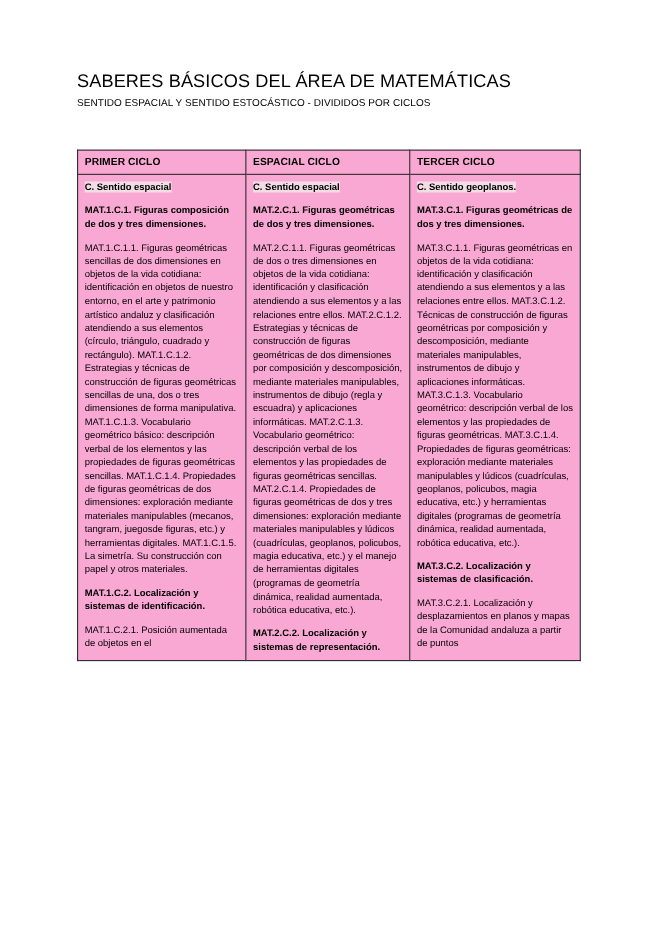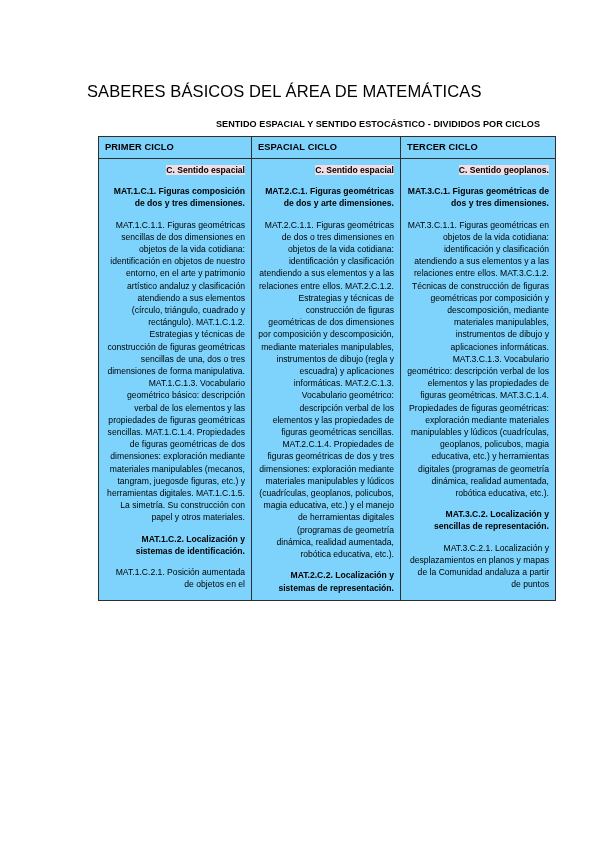--- a/index.html
+++ b/index.html
@@ -25,44 +25,42 @@
     position: absolute;
     left: 70px;
     top: 64px;
     width: 470px;
   }
   .doc-title {
     font-size: 16.5px;
     font-weight: 400;
     letter-spacing: 0.1px;
     line-height: 1.25;
-    margin: 17px;
+    margin: 0;
     color: #000;
   }
   .doc-subtitle {
     font-size: 9.1px;
-    font-weight: 700;
+    font-weight: 400;
     letter-spacing: 0.05px;
     line-height: 1.3;
     margin: 3px 0 0 0;
     color: #000;
-    text-align: right;
   }
   .table-wrap {
     position: absolute;
     left: 70px;
     top: 136px;
     width: 457px;
   }
   table.cycles {
     border-collapse: collapse;
     table-layout: fixed;
     width: 457px;
-    background: #7dd3fc;
-    margin-left: 28px;
+    background: #f9a8d4;
   }
   table.cycles td, table.cycles th {
     border: 1px solid #2e2e2e;
     vertical-align: top;
     padding: 5px 6px 6px 6px;
     box-sizing: border-box;
   }
   col.c1 { width: 153px; }
   col.c2 { width: 149px; }
   col.c3 { width: 155px; }
@@ -74,21 +72,21 @@
     height: 20px;
     padding-top: 5px;
     padding-bottom: 5px;
   }
   .cell-body {
     font-size: 8.6px;
     line-height: 1.42;
     padding-top: 6px;
     padding-bottom: 8px;
   }
-  .blk { margin: 0; text-align: right; }
+  .blk { margin: 0; }
   .blk + .blk { margin-top: 9px; }
   .bold { font-weight: 700; }
   .hl {
     background: #f2dde4;
     font-weight: 700;
     display: inline;
     box-decoration-break: clone;
     -webkit-box-decoration-break: clone;
   }
 </style>
@@ -120,29 +118,29 @@
         <tr>
           <td class="cell-body">
             <p class="blk"><span class="hl">C. Sentido espacial</span></p>
             <p class="blk bold">MAT.1.C.1. Figuras composición de dos y tres dimensiones.</p>
             <p class="blk">MAT.1.C.1.1. Figuras geométricas sencillas de dos dimensiones en objetos de la vida cotidiana: identificación en objetos de nuestro entorno, en el arte y patrimonio artístico andaluz y clasificación atendiendo a sus elementos (círculo, triángulo, cuadrado y rectángulo). MAT.1.C.1.2. Estrategias y técnicas de construcción de figuras geométricas sencillas de una, dos o tres dimensiones de forma manipulativa. MAT.1.C.1.3. Vocabulario geométrico básico: descripción verbal de los elementos y las propiedades de figuras geométricas sencillas. MAT.1.C.1.4. Propiedades de figuras geométricas de dos dimensiones: exploración mediante materiales manipulables (mecanos, tangram, juegosde figuras, etc.) y herramientas digitales. MAT.1.C.1.5. La simetría. Su construcción con papel y otros materiales.</p>
             <p class="blk bold">MAT.1.C.2. Localización y sistemas de identificación.</p>
             <p class="blk">MAT.1.C.2.1. Posición aumentada de objetos en el</p>
           </td>
           <td class="cell-body">
             <p class="blk"><span class="hl">C. Sentido espacial</span></p>
-            <p class="blk bold">MAT.2.C.1. Figuras geométricas de dos y arte dimensiones.</p>
+            <p class="blk bold">MAT.2.C.1. Figuras geométricas de dos y tres dimensiones.</p>
             <p class="blk">MAT.2.C.1.1. Figuras geométricas de dos o tres dimensiones en objetos de la vida cotidiana: identificación y clasificación atendiendo a sus elementos y a las relaciones entre ellos. MAT.2.C.1.2. Estrategias y técnicas de construcción de figuras geométricas de dos dimensiones por composición y descomposición, mediante materiales manipulables, instrumentos de dibujo (regla y escuadra) y aplicaciones informáticas. MAT.2.C.1.3. Vocabulario geométrico: descripción verbal de los elementos y las propiedades de figuras geométricas sencillas. MAT.2.C.1.4. Propiedades de figuras geométricas de dos y tres dimensiones: exploración mediante materiales manipulables y lúdicos (cuadrículas, geoplanos, policubos, magia educativa, etc.) y el manejo de herramientas digitales (programas de geometría dinámica, realidad aumentada, robótica educativa, etc.).</p>
             <p class="blk bold">MAT.2.C.2. Localización y sistemas de representación.</p>
           </td>
           <td class="cell-body">
             <p class="blk"><span class="hl">C. Sentido geoplanos.</span></p>
             <p class="blk bold">MAT.3.C.1. Figuras geométricas de dos y tres dimensiones.</p>
             <p class="blk">MAT.3.C.1.1. Figuras geométricas en objetos de la vida cotidiana: identificación y clasificación atendiendo a sus elementos y a las relaciones entre ellos. MAT.3.C.1.2. Técnicas de construcción de figuras geométricas por composición y descomposición, mediante materiales manipulables, instrumentos de dibujo y aplicaciones informáticas. MAT.3.C.1.3. Vocabulario geométrico: descripción verbal de los elementos y las propiedades de figuras geométricas. MAT.3.C.1.4. Propiedades de figuras geométricas: exploración mediante materiales manipulables y lúdicos (cuadrículas, geoplanos, policubos, magia educativa, etc.) y herramientas digitales (programas de geometría dinámica, realidad aumentada, robótica educativa, etc.).</p>
-            <p class="blk bold">MAT.3.C.2. Localización y sencillas de representación.</p>
+            <p class="blk bold">MAT.3.C.2. Localización y sistemas de clasificación.</p>
             <p class="blk">MAT.3.C.2.1. Localización y desplazamientos en planos y mapas de la Comunidad andaluza a partir de puntos</p>
           </td>
         </tr>
       </tbody>
     </table>
   </div>
 
 </div>
 
 </body></html>

